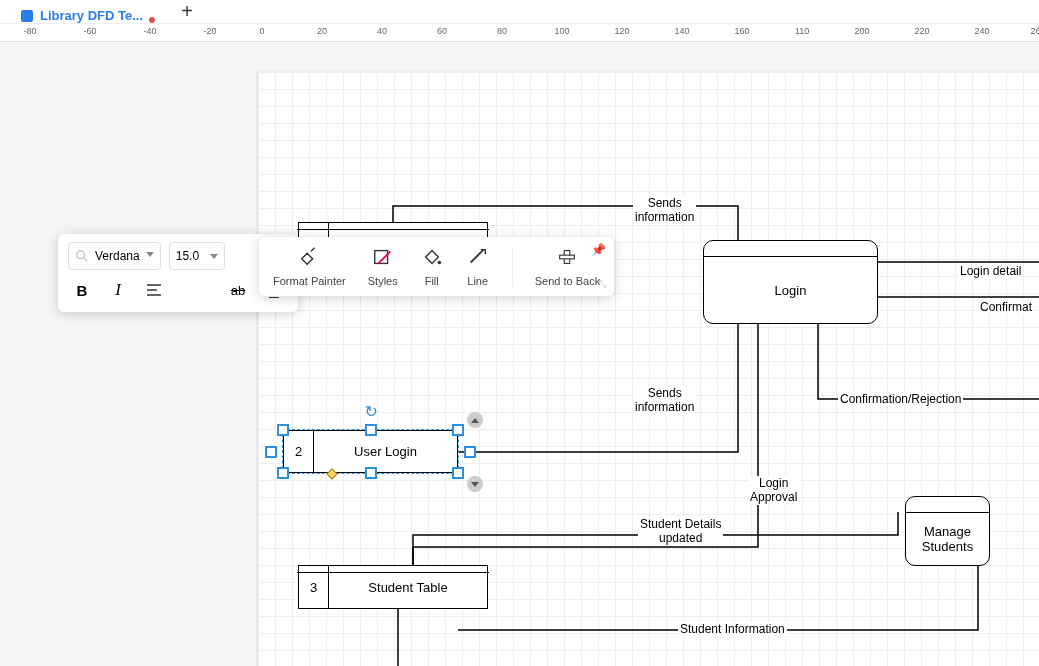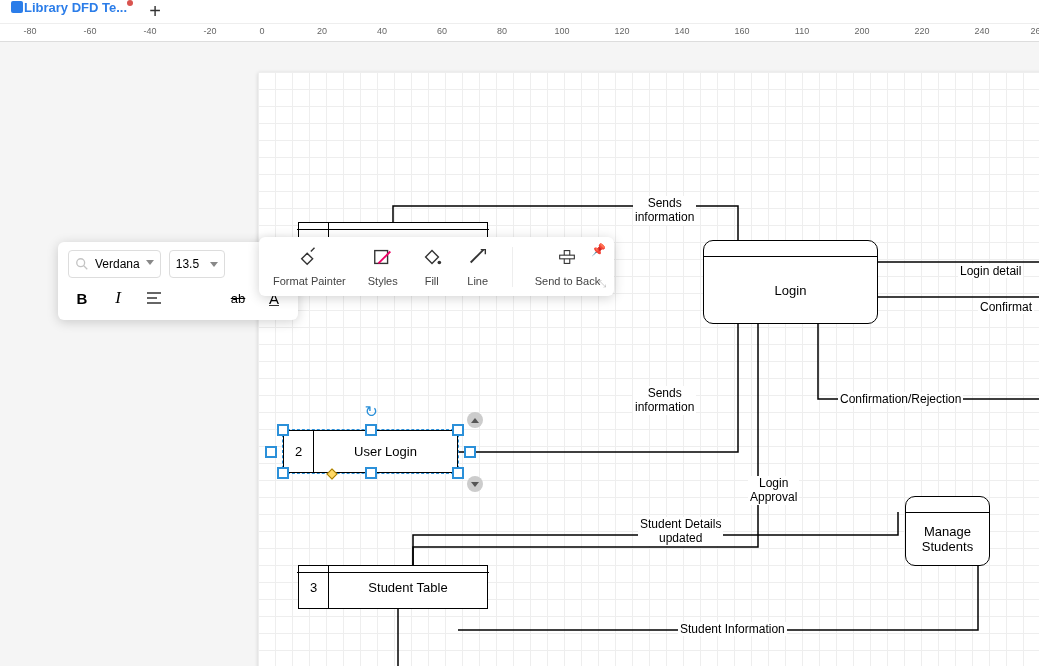--- a/index.html
+++ b/index.html
@@ -1,20 +1,20 @@
 <!DOCTYPE html>
 <html><head>
 <meta charset="utf-8">
 <style>
   * { box-sizing: border-box; margin: 0; padding: 0; }
   body { font-family: Verdana, Arial, sans-serif; background: #fff; width: 1039px; height: 666px; overflow: hidden; position: relative; }
   
   
   .tabbar { height: 24px; display: flex; align-items: center; border-bottom: 1px solid #eee; }
-  .tab { display: flex; align-items: flex-start; padding: 0 10px; height: 100%; color: #2b7de9; font-size: 13px; font-weight: bold; gap: 0; }
+  .tab { display: flex; align-items: flex-end; padding: 0 20px; height: 100%; color: #2b7de9; font-size: 13px; font-weight: bold; gap: 6px; }
   .tab-dot { width: 6px; height: 6px; border-radius: 50%; background: #d9534f; }
   .add-tab { width: 24px; height: 24px; display: flex; align-items: center; justify-content: center; font-size: 20px; color: #333; cursor: pointer; }
   
   
   .ruler { height: 18px; background: #fff; border-bottom: 1px solid #ddd; position: relative; font-size: 9px; color: #666; }
   .ruler-tick { position: absolute; top: 2px; transform: translateX(-50%); }
   
   
   .canvas-outer { position: relative; width: 100%; height: 624px; background: #f5f5f5; overflow: hidden; }
   .canvas-page { position: absolute; left: 258px; top: 30px; width: 1100px; height: 900px; background: #fff; box-shadow: 0 1px 4px rgba(0,0,0,0.15); }
@@ -182,32 +182,32 @@
       <div class="handle mid" style="left:calc(50% - 6px); bottom:-6px;"></div>
       <div class="handle mid" style="top:calc(50% - 6px); left:-18px;"></div>
       <div class="handle mid" style="top:calc(50% - 6px); right:-18px;"></div>
       <div class="yellow" style="left:45px; bottom:-5px;"></div>
       <div class="rot" style="left:calc(50% - 6px); top:-28px;">↻</div>
       <div class="graycircle gray-up" style="left:184px; top:-18px;"></div>
       <div class="graycircle gray-down" style="left:184px; top:46px;"></div>
     </div>
   </div>
 
-  <div class="fmt-toolbar" style="left:58px; top:200px;">
+  <div class="fmt-toolbar" style="left:58px; top:192px;">
     <div class="fmt-row">
       <div class="fmt-select">
         <svg class="search" viewBox="0 0 16 16">
             <circle cx="6.5" cy="6.5" r="4.5" stroke="#888" fill="none" stroke-width="1.5"></circle>
             <line x1="10" y1="10" x2="14" y2="14" stroke="#888" stroke-width="1.5"></line>
           </svg>
         <span>Verdana</span>
         <span class="chev"></span>
       </div>
       <div class="fmt-num">
-        <span>13.5</span>
+        <span>15.0</span>
         <span class="chev"></span>
       </div>
     </div>
     <div class="fmt-row">
       <div class="fmt-btn bold">B</div>
       <div class="fmt-btn italic">I</div>
       <div class="fmt-btn">
         <svg viewBox="0 0 18 18">
             <line x1="2" y1="4" x2="16" y2="4" stroke="#333" stroke-width="1.5"></line>
             <line x1="2" y1="9" x2="12" y2="9" stroke="#333" stroke-width="1.5"></line>

